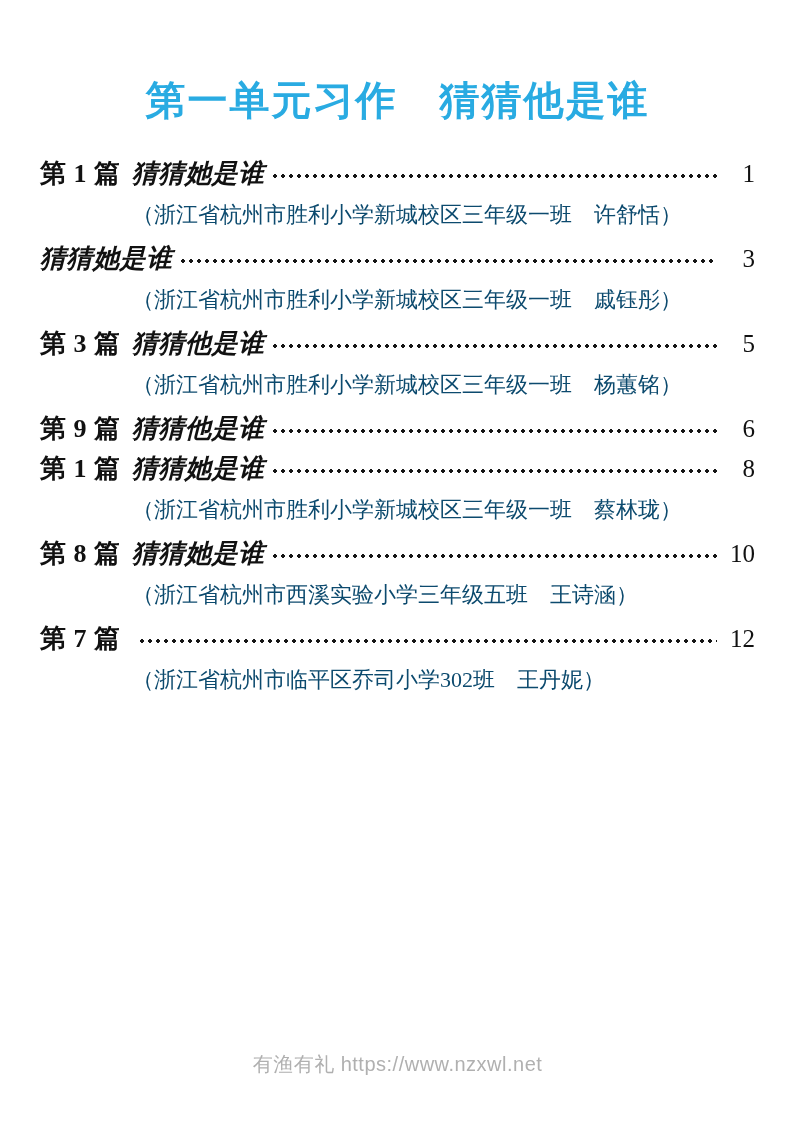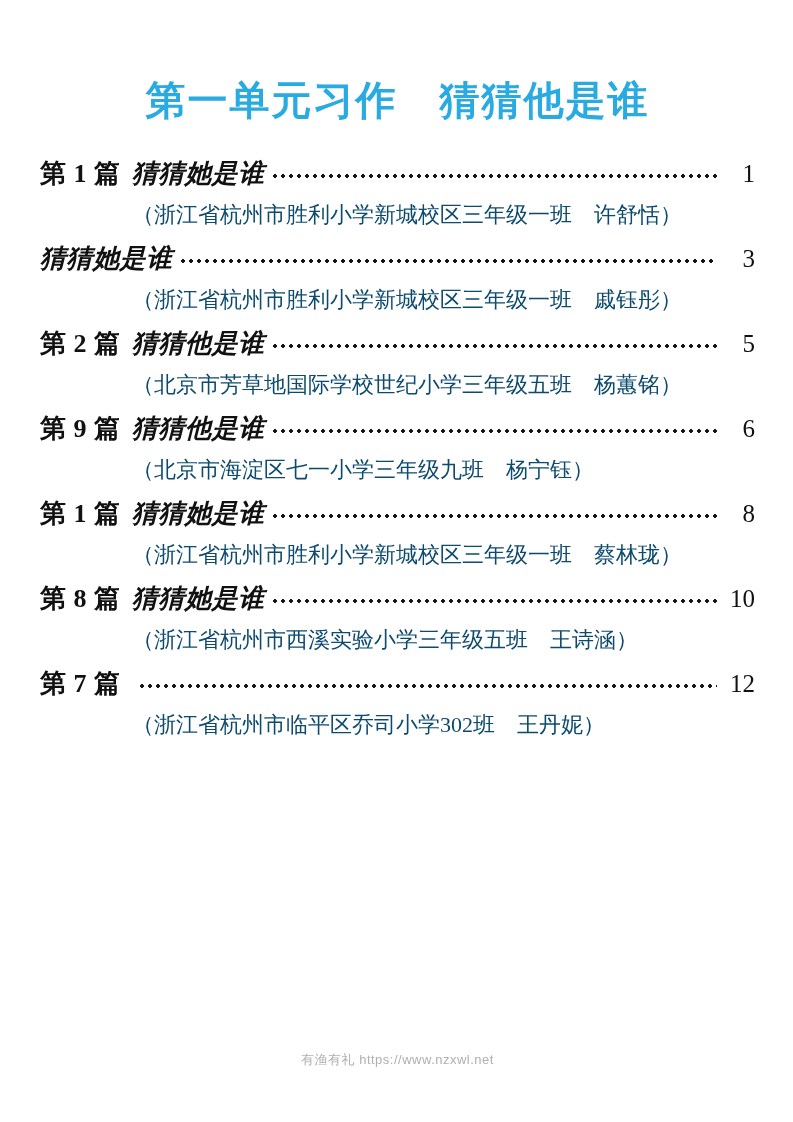--- a/index.html
+++ b/index.html
@@ -79,21 +79,21 @@
     color: #0c4a6e;
     white-space: nowrap;
   }
   .footer {
     position: absolute;
     left: 2px;
     right: 0;
     top: 1051px;
     text-align: center;
     font-family: "Liberation Sans", "DejaVu Sans", sans-serif;
-    font-size: 13px;
+    font-size: 20px;
     color: #b0b0b0;
     letter-spacing: 0.5px;
   }
 </style>
 </head>
 <body>
 
 <div class="doc">
 
   <h1 class="doc-title">第一单元习作　猜猜他是谁</h1>
@@ -113,36 +113,35 @@
     <div class="entry-main">
       <span class="entry-title">猜猜她是谁</span>
       <span class="dots"></span>
       <span class="entry-page">3</span>
     </div>
     <div class="entry-source">（浙江省杭州市胜利小学新城校区三年级一班　戚钰彤）</div>
   </div>
 
   <div class="entry">
     <div class="entry-main">
-      <span class="entry-label">第 2 篇</span>
+      <span class="entry-label">第 3 篇</span>
       <span class="entry-title">猜猜他是谁</span>
       <span class="dots"></span>
       <span class="entry-page">5</span>
     </div>
-    <div class="entry-source">（北京市芳草地国际学校世纪小学三年级五班　杨蕙铭）</div>
+    <div class="entry-source">（浙江省杭州市胜利小学新城校区三年级一班　杨蕙铭）</div>
   </div>
 
   <div class="entry">
     <div class="entry-main">
       <span class="entry-label">第 9 篇</span>
       <span class="entry-title">猜猜他是谁</span>
       <span class="dots"></span>
       <span class="entry-page">6</span>
     </div>
-    <div class="entry-source">（北京市海淀区七一小学三年级九班　杨宁钰）</div>
   </div>
 
   <div class="entry">
     <div class="entry-main">
       <span class="entry-label">第 1 篇</span>
       <span class="entry-title">猜猜她是谁</span>
       <span class="dots"></span>
       <span class="entry-page">8</span>
     </div>
     <div class="entry-source">（浙江省杭州市胜利小学新城校区三年级一班　蔡林珑）</div>

